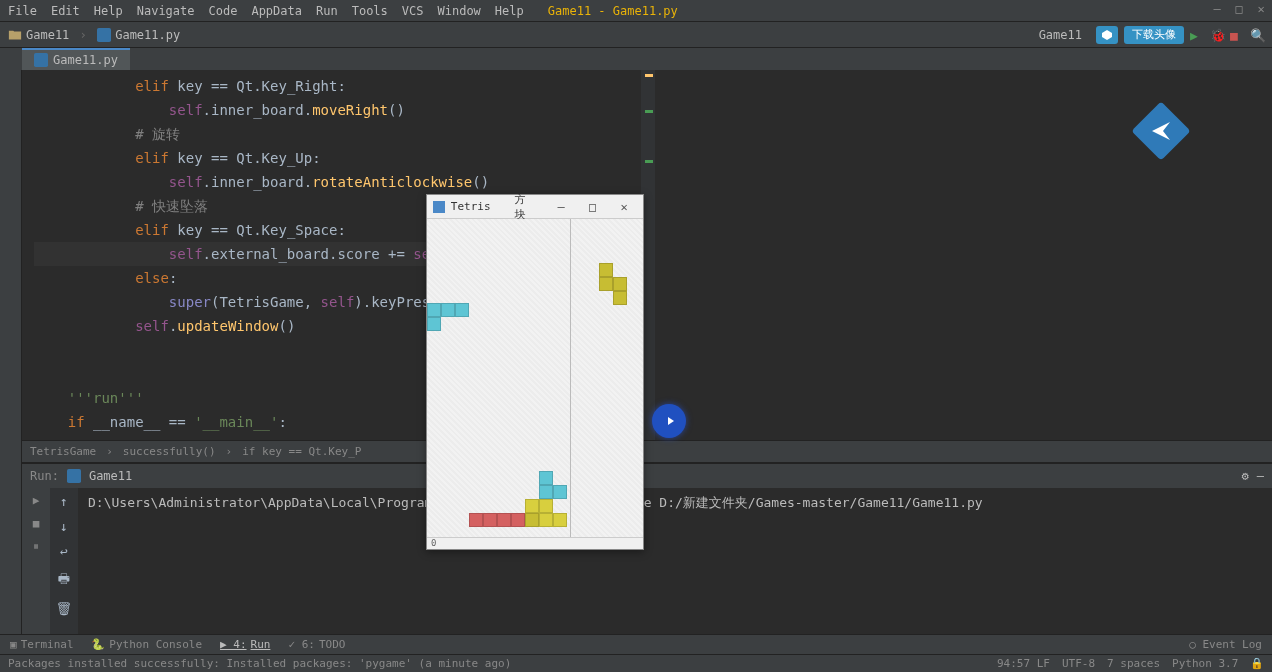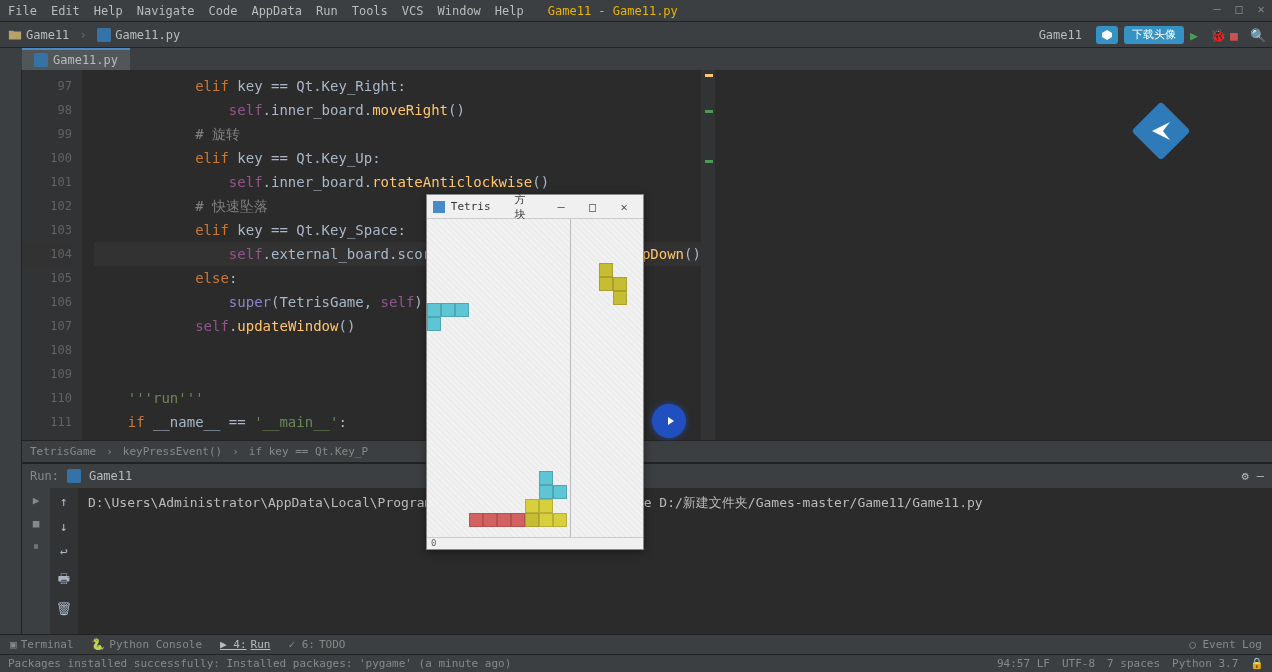--- a/index.html
+++ b/index.html
@@ -449,48 +449,31 @@
         </svg>
     </span>
     <span>Game11.py</span>
   </div>
 </div>
 
 <div class="main">
   <div class="left-gutter"></div>
   <div class="code-area">
     <div class="code-editor">
-      <div class="gutter" id="gutter">
-          <div>97</div>
-          <div>98</div>
-          <div>99</div>
-          <div>100</div>
-          <div>101</div>
-          <div>102</div>
-          <div>103</div>
-          <div style="background: rgb(50, 50, 50);">104</div>
-          <div>105</div>
-          <div>106</div>
-          <div>107</div>
-          <div>108</div>
-          <div>109</div>
-          <div>110</div>
-          <div>111</div>
-        </div>
       <div class="code-lines" id="code-lines"><div>            <span class="kw">elif</span> key == Qt.Key_Right:</div><div>                <span class="self">self</span>.inner_board.<span class="fn">moveRight</span>()</div><div>            <span class="comment"># 旋转</span></div><div>            <span class="kw">elif</span> key == Qt.Key_Up:</div><div>                <span class="self">self</span>.inner_board.<span class="fn">rotateAnticlockwise</span>()</div><div>            <span class="comment"># 快速坠落</span></div><div>            <span class="kw">elif</span> key == Qt.Key_Space:</div><div class="current-line">                <span class="self">self</span>.external_board.score += <span class="self">self</span>.inner_board.<span class="fn">dropDown</span>()</div><div>            <span class="kw">else</span>:</div><div>                <span class="builtin">super</span>(TetrisGame, <span class="self">self</span>).keyPressEvent(event)</div><div>            <span class="self">self</span>.<span class="fn">updateWindow</span>()</div><div>&nbsp;</div><div>&nbsp;</div><div>    <span class="str">'''run'''</span></div><div>    <span class="kw">if</span> __name__ == <span class="str">'__main__'</span>:</div></div>
       <div class="right-gutter">
         <div class="marker y" style="top:4px"></div>
         <div class="marker g" style="top:40px"></div>
         <div class="marker g" style="top:90px"></div>
       </div>
     </div>
     <div class="breadcrumb-bar">
       <span>TetrisGame</span>
       <span>›</span>
-      <span>keyPressEvent()</span>
+      <span>successfully()</span>
       <span>›</span>
       <span>if key == Qt.Key_P</span>
     </div>
 
     <div class="run-window">
       <div class="run-header">
         <span style="color:#888">Run:</span>
         <span class="py-icon">
           <svg viewBox="0 0 16 16">
               <rect fill="#3572a5" width="16" height="16" rx="2"></rect>

